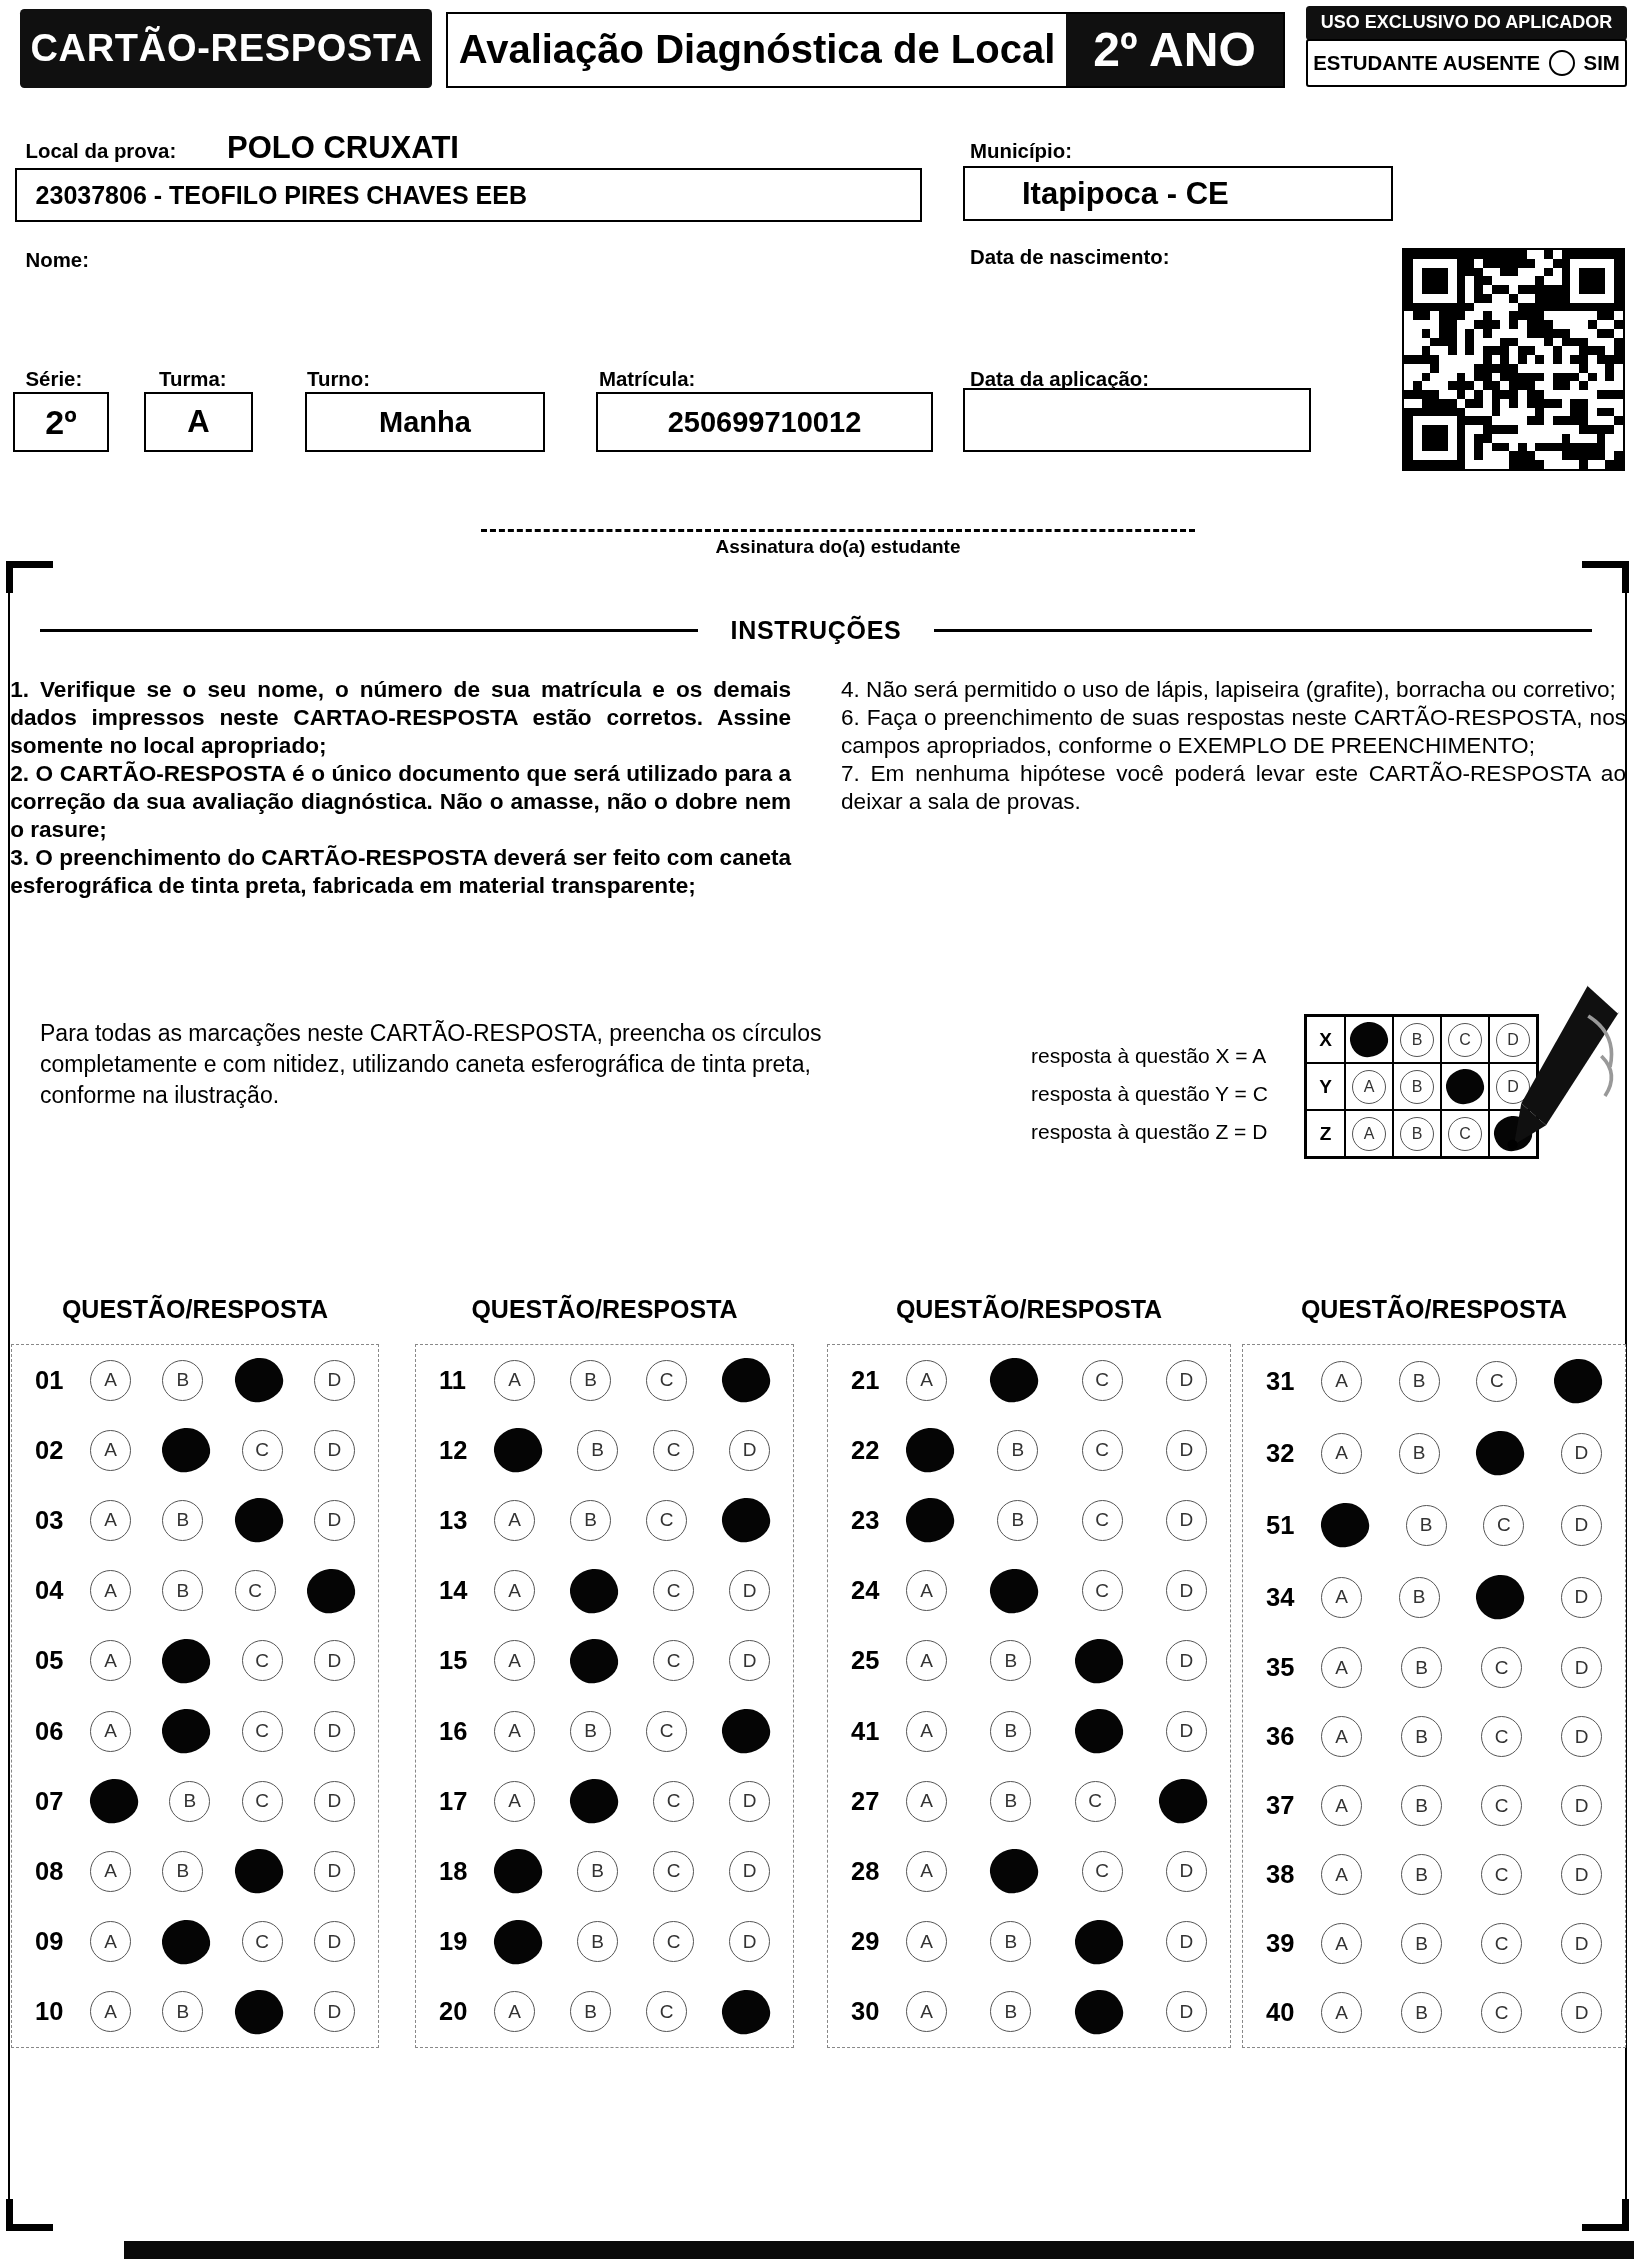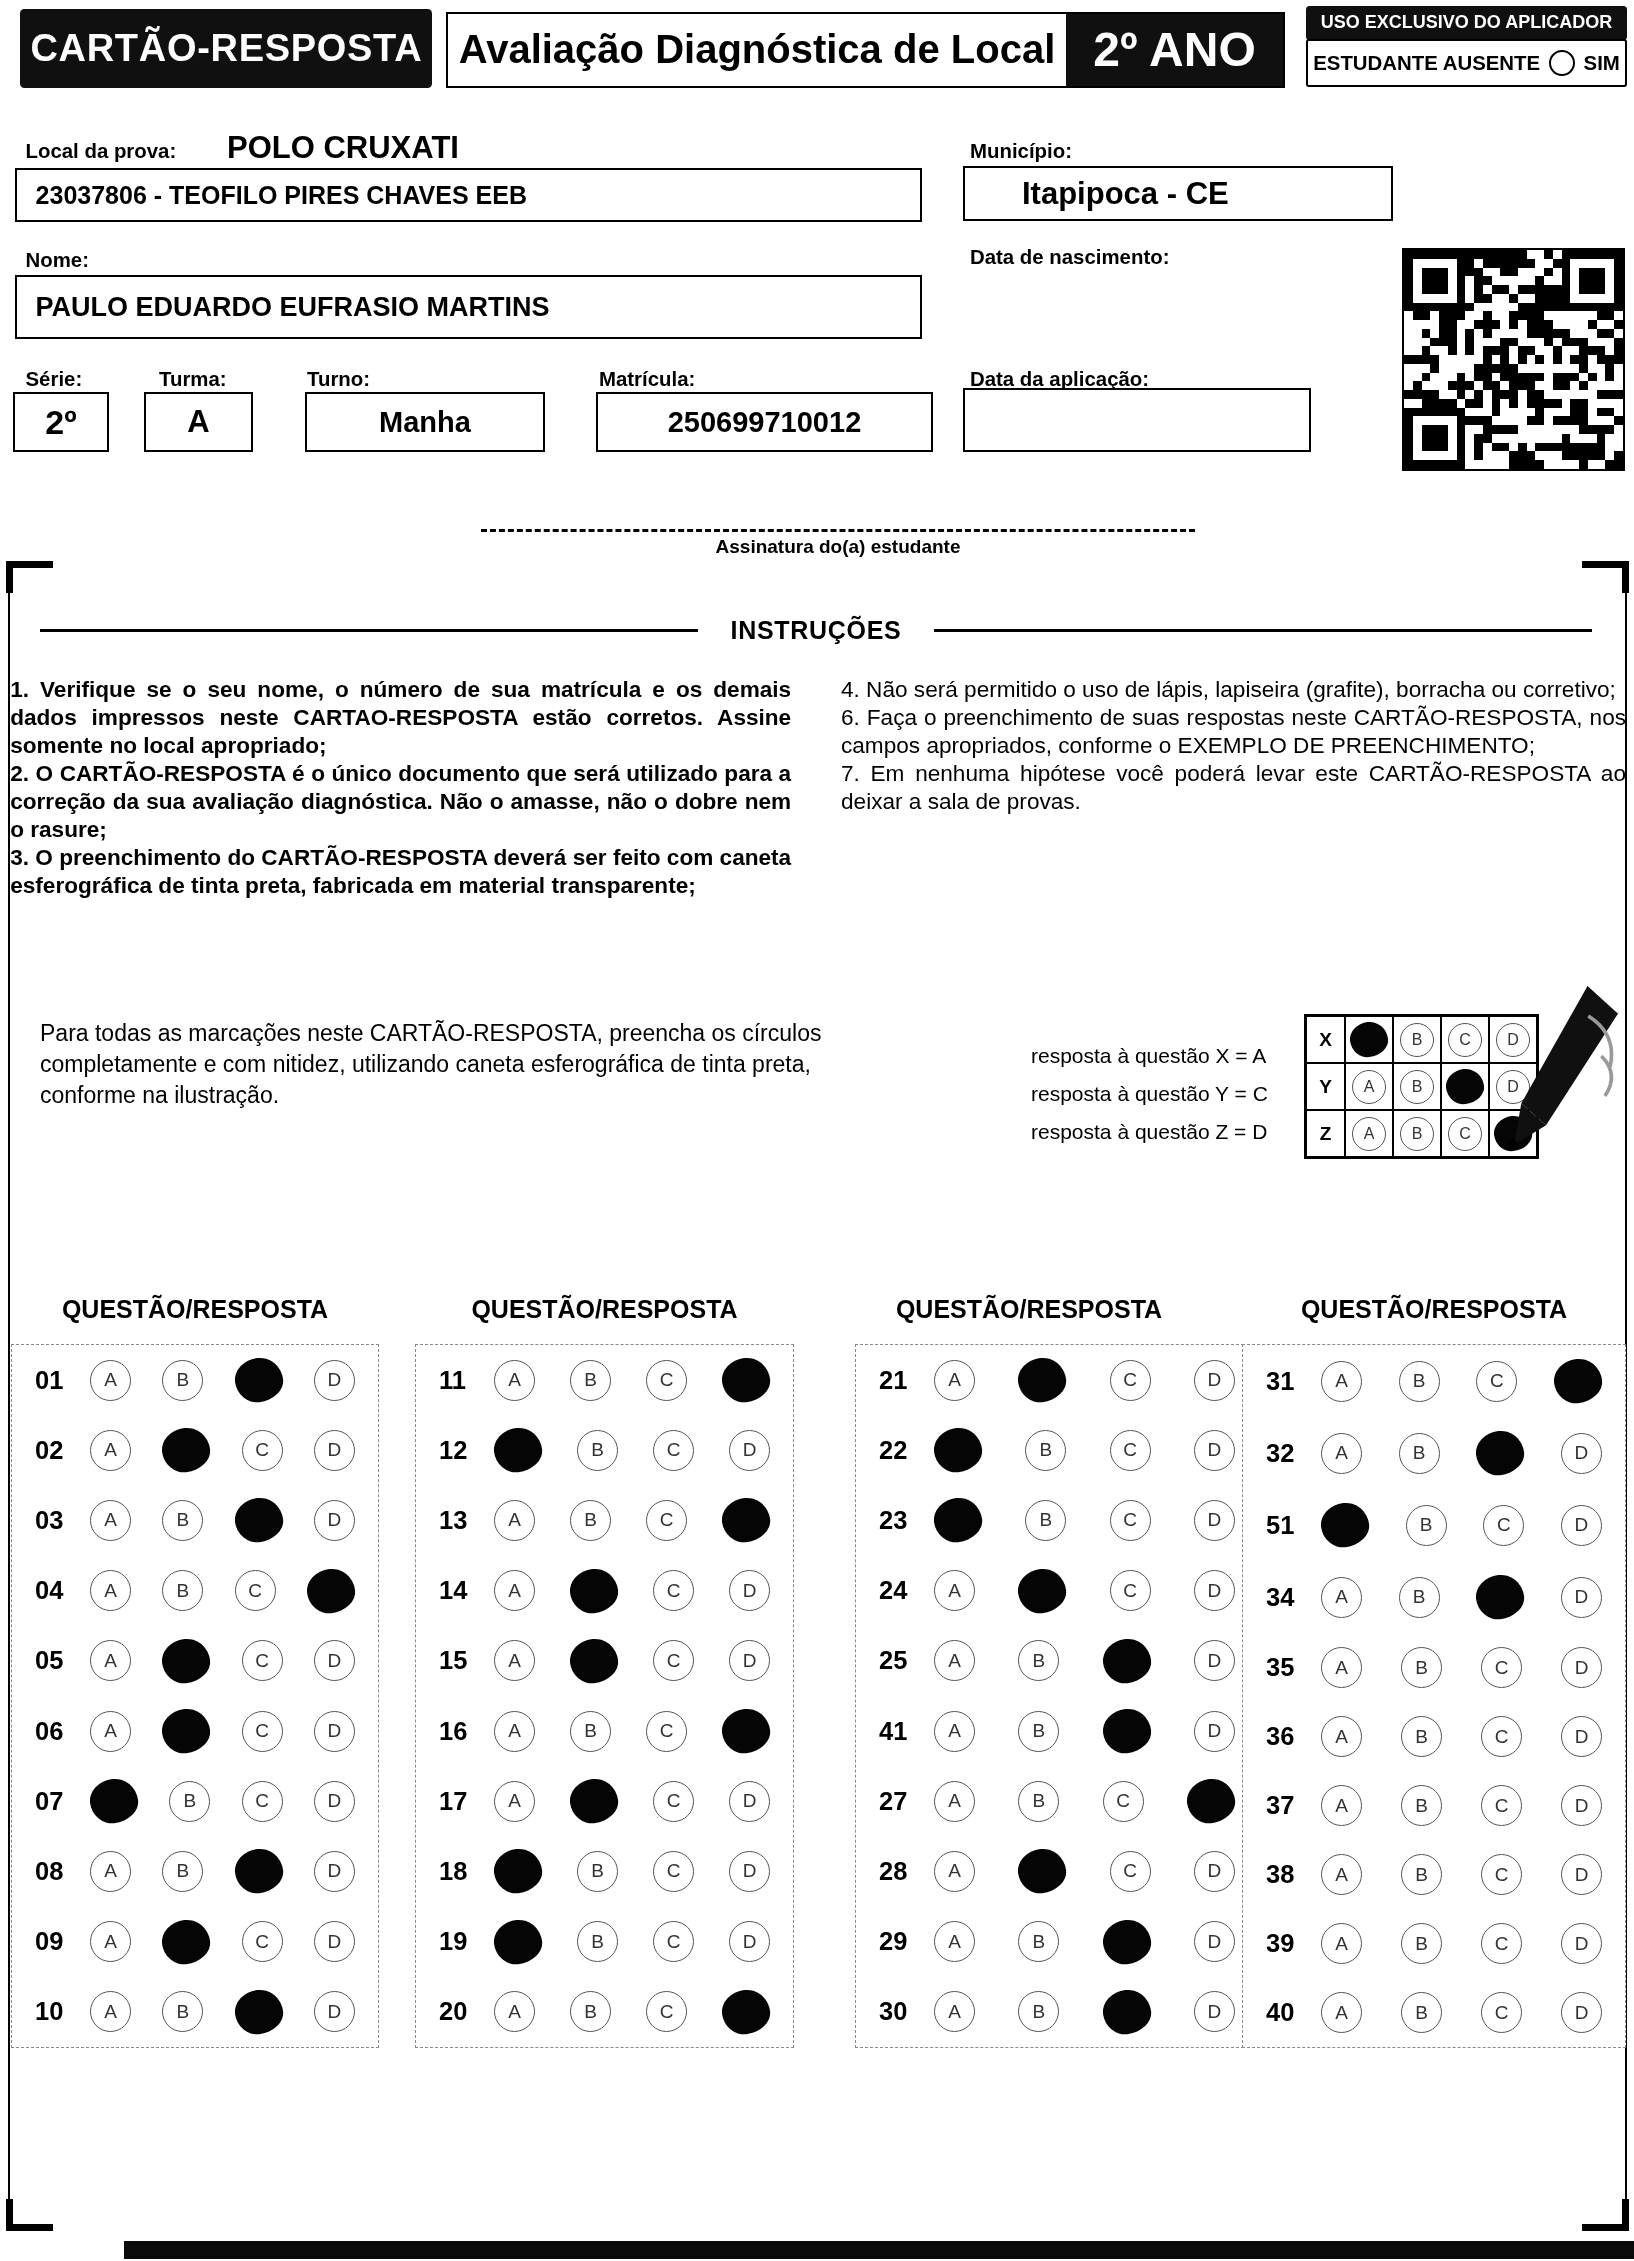--- a/index.html
+++ b/index.html
@@ -92,21 +92,20 @@
   </div>
 
   <div class="lbl" style="left:25.5px; top:140px;">Local da prova:</div>
   <div class="valbig" style="left:227px; top:130px;">POLO CRUXATI</div>
   <div class="fbox" style="left:14.6px; top:168px; width:907px; height:54px; padding-left:19px; font-size:25px;">23037806 - TEOFILO PIRES CHAVES EEB</div>
 
   <div class="lbl" style="left:970px; top:140px;">Município:</div>
   <div class="fbox" style="left:963px; top:166px; width:430px; height:55px; padding-left:57px; font-size:31px;">Itapipoca - CE</div>
 
   <div class="lbl" style="left:25.5px; top:249px;">Nome:</div>
-  <div class="fbox" style="left:14.6px; top:275px; width:907px; height:64px; padding-left:19px; font-size:27px;">PAULO EDUARDO EUFRASIO MARTINS</div>
 
   <div class="lbl" style="left:970px; top:246px;">Data de nascimento:</div>
 
   <div class="qr">
       <div style="background: rgb(0, 0, 0);"></div>
       <div style="background: rgb(0, 0, 0);"></div>
       <div style="background: rgb(0, 0, 0);"></div>
       <div style="background: rgb(0, 0, 0);"></div>
       <div style="background: rgb(0, 0, 0);"></div>
       <div style="background: rgb(0, 0, 0);"></div>
@@ -1014,21 +1013,21 @@
       <div class="q-row">
         <div class="q-num">20</div>
         <div class="q-bubbles">
           <div class="bubble">A</div>
           <div class="bubble">B</div>
           <div class="bubble">C</div>
           <div class="bubble filled"></div>
         </div>
       </div>
     </div>
-  <div class="ans-col" style="left:827px;width:404px;margin-left:28px;">
+  <div class="ans-col" style="left:827px;width:404px;">
       <div class="q-row">
         <div class="q-num">21</div>
         <div class="q-bubbles">
           <div class="bubble">A</div>
           <div class="bubble filled"></div>
           <div class="bubble">C</div>
           <div class="bubble">D</div>
         </div>
       </div>
       <div class="q-row">

